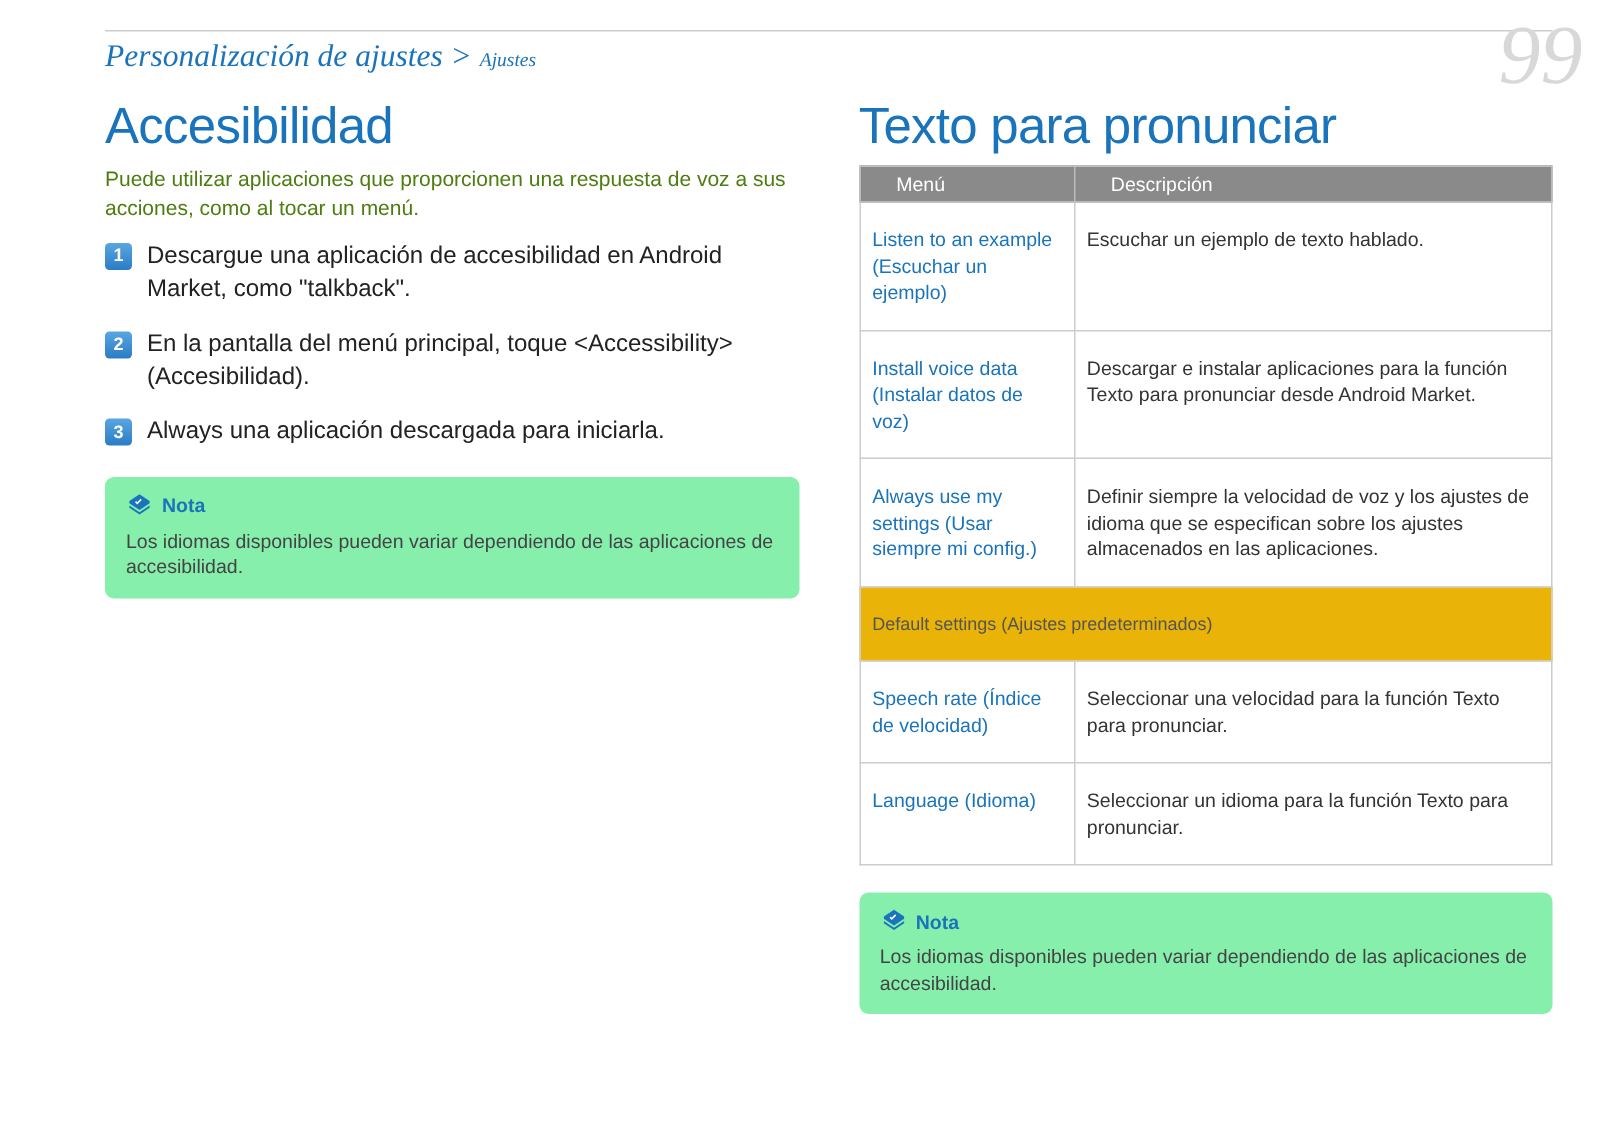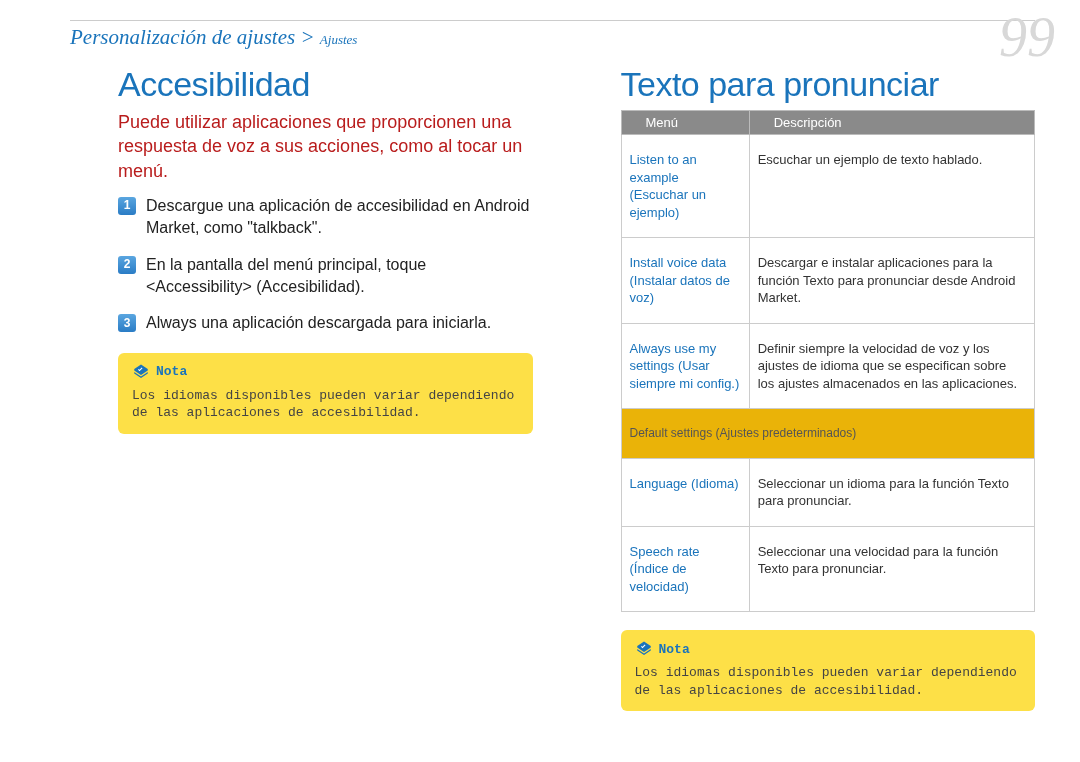--- a/index.html
+++ b/index.html
@@ -35,34 +35,33 @@
     font-family: Georgia, serif;
     font-weight: 300;
   }
   .columns {
     display: flex;
     gap: 40px;
   }
   .col {
     flex: 1;
     min-width: 0;
-    margin-left: 48px;
   }
   h1 {
     color: #1a74bb;
     font-weight: 400;
     font-size: 34px;
     margin: 0 0 6px;
     letter-spacing: -0.5px;
   }
   .intro {
-    font-size: 18px;
+    font-size: 14px;
     line-height: 1.35;
     margin-bottom: 12px;
-    color: #b91c1c;
+    color: #4d7c0f;
   }
   .step {
     display: flex;
     align-items: flex-start;
     gap: 10px;
     font-size: 16px;
     margin-bottom: 14px;
     line-height: 1.4;
     color: #222;
   }
@@ -74,25 +73,24 @@
     height: 18px;
     border-radius: 3px;
     background: linear-gradient(#5aa6e0, #2a7cc5);
     color: #fff;
     font-size: 12px;
     font-weight: bold;
     flex-shrink: 0;
     margin-top: 2px;
   }
   .note-box {
-    background: #fde047;
+    background: #86efac;
     border-radius: 6px;
     padding: 10px 14px 12px;
     margin-top: 18px;
-    font-family: Liberation Mono, monospace;
   }
   .note-header {
     display: flex;
     align-items: center;
     gap: 6px;
     margin-bottom: 6px;
   }
   .note-icon {
     width: 18px;
     height: 18px;
@@ -207,26 +205,26 @@
             <td>Descargar e instalar aplicaciones para la función Texto para pronunciar desde Android Market.</td>
           </tr>
           <tr>
             <td class="menu-col">Always use my settings (Usar siempre mi config.)</td>
             <td>Definir siempre la velocidad de voz y los ajustes de idioma que se especifican sobre los ajustes almacenados en las aplicaciones.</td>
           </tr>
           <tr class="subhead">
             <td colspan="2">Default settings (Ajustes predeterminados)</td>
           </tr>
           <tr>
+            <td class="menu-col">Speech rate (Índice de velocidad)</td>
+            <td>Seleccionar una velocidad para la función Texto para pronunciar.</td>
+          </tr>
+          <tr>
             <td class="menu-col">Language (Idioma)</td>
             <td>Seleccionar un idioma para la función Texto para pronunciar.</td>
-          </tr>
-          <tr>
-            <td class="menu-col">Speech rate (Índice de velocidad)</td>
-            <td>Seleccionar una velocidad para la función Texto para pronunciar.</td>
           </tr>
         </tbody>
       </table>
 
       <div class="note-box">
         <div class="note-header">
           <span class="note-icon">
             <svg viewBox="0 0 24 24" width="18" height="18">
                 <path fill="#1a74bb" d="M21 8l-9-6-9 6v2l9 6 9-6V8zm-9 10l-9-6v2l9 6 9-6v-2l-9 6z"></path>
                 <path fill="#fff" d="M10 11l-2-2 1-1 1 1 3-3 1 1z"></path>

